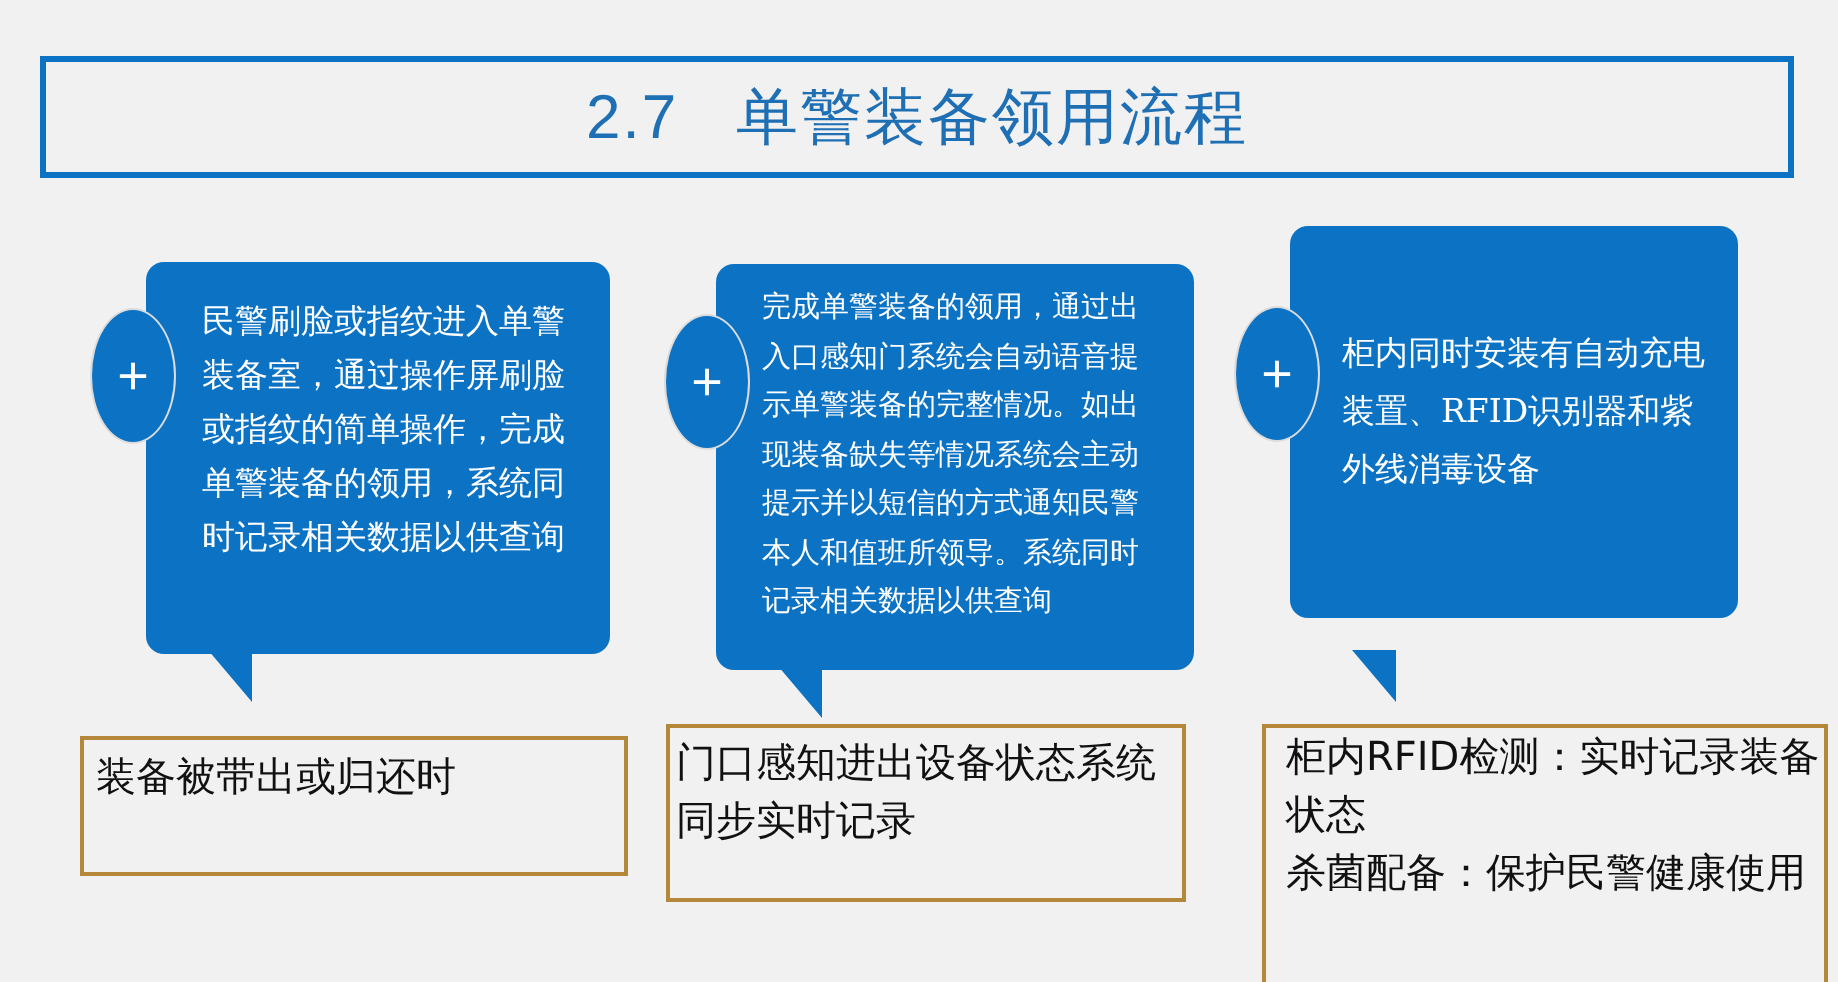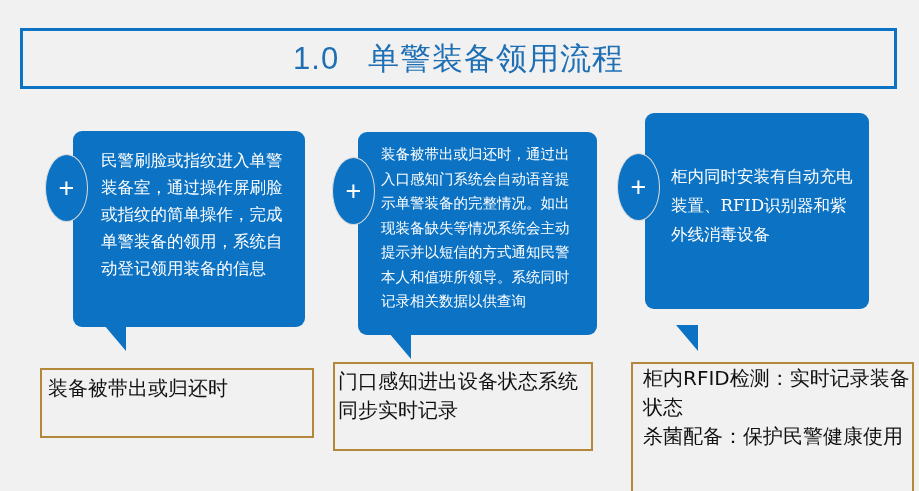--- a/index.html
+++ b/index.html
@@ -139,35 +139,35 @@
   #caption-2 .caption-text { left: 3px; top: 3px; width: 252px; }
   #caption-3 { left: 631px; top: 362px; width: 283px; height: 140px; }
   #caption-3 .caption-text { left: 10px; top: 0; width: 268px; }
 </style>
 </head>
 <body>
 
 <div id="slide">
 
   <div class="title-box">
-    <div class="title-text">1.0   单警装备领用流程</div>
+    <div class="title-text">2.7   单警装备领用流程</div>
   </div>
 
   <div class="bubble" id="bubble-1">
-    <div class="bubble-text">民警刷脸或指纹进入单警装备室，通过操作屏刷脸或指纹的简单操作，完成单警装备的领用，系统自动登记领用装备的信息</div>
+    <div class="bubble-text">民警刷脸或指纹进入单警装备室，通过操作屏刷脸或指纹的简单操作，完成单警装备的领用，系统同时记录相关数据以供查询</div>
   </div>
   <div class="tail" id="tail-1"></div>
   <div class="plus-badge" id="plus-1">+</div>
 
   <div class="caption-box" id="caption-1">
     <div class="caption-text">装备被带出或归还时</div>
   </div>
 
   <div class="bubble" id="bubble-2">
-    <div class="bubble-text">装备被带出或归还时，通过出入口感知门系统会自动语音提示单警装备的完整情况。如出现装备缺失等情况系统会主动提示并以短信的方式通知民警本人和值班所领导。系统同时记录相关数据以供查询</div>
+    <div class="bubble-text">完成单警装备的领用，通过出入口感知门系统会自动语音提示单警装备的完整情况。如出现装备缺失等情况系统会主动提示并以短信的方式通知民警本人和值班所领导。系统同时记录相关数据以供查询</div>
   </div>
   <div class="tail" id="tail-2"></div>
   <div class="plus-badge" id="plus-2">+</div>
 
   <div class="caption-box" id="caption-2">
     <div class="caption-text">门口感知进出设备状态系统同步实时记录</div>
   </div>
 
   <div class="bubble" id="bubble-3">
     <div class="bubble-text">柜内同时安装有自动充电装置、RFID识别器和紫外线消毒设备</div>

